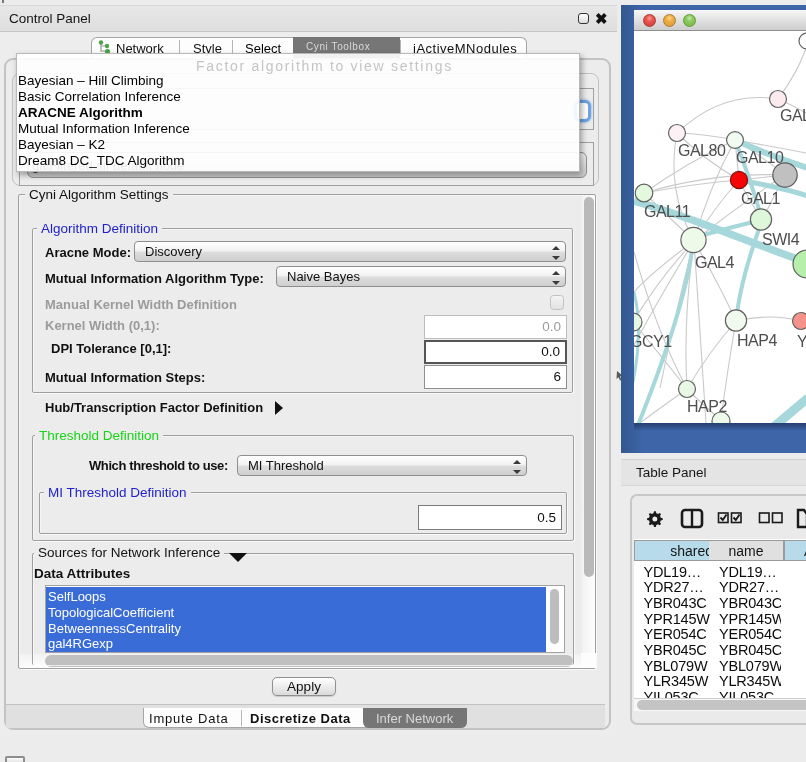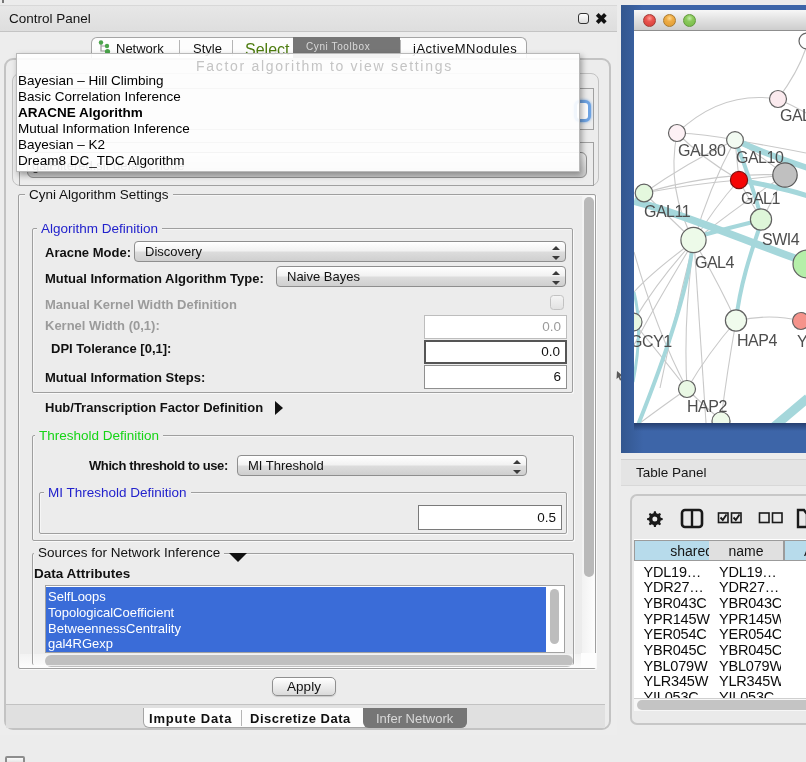--- a/index.html
+++ b/index.html
@@ -38,29 +38,29 @@
 <div class="abs" style="left:293px;top:37px;width:107px;height:21px;background:#767676;"></div>
 <div class="abs" style="left:400px;top:40px;width:1px;height:16px;background:#b5b5b5;"></div>
 <svg class="abs" style="left:98px;top:40px;" width="14" height="15" viewBox="0 0 14 15">
 <path d="M3 3 L3 11 L9 11 M3 6 L8 6" stroke="#9a9a9a" stroke-width="1.2" fill="none"></path>
 <circle cx="3" cy="2.5" r="2.2" fill="#4aa44a"></circle>
       <circle cx="9" cy="6" r="2.2" fill="#4aa44a"></circle>
       <circle cx="9.5" cy="11.5" r="2.6" fill="#4aa44a"></circle>
 </svg>
 <div class="abs" style="left:116px;top:41px;font-size:13px;color:#101010;">Network</div>
 <div class="abs" style="left:193px;top:41px;font-size:13px;color:#101010;">Style</div>
-<div class="abs" style="left:245px;top:41px;font-size:16px;color:#4d7c0f;">Select</div>
+<div class="abs" style="left:245px;top:41px;font-size:13px;color:#000000;">Select</div>
 <div class="abs" style="left:306px;top:41px;font-size:10px;letter-spacing:0.6px;color:#d9d9d9;">Cyni Toolbox</div>
 <div class="abs" style="left:413px;top:41px;font-size:13px;letter-spacing:0.5px;color:#101010;">jActiveMNodules</div>
 
 <div class="abs" style="left:6px;top:704px;width:599px;height:24px;background:#e0e0e0;border-top:1px solid #c2c2c2;"></div>
 <div class="abs" style="left:143px;top:708px;width:324px;height:20px;background:#fdfdfd;border:1px solid #a5a5a5;border-radius:0 0 6px 6px;border-top:none;"></div>
 <div class="abs" style="left:241px;top:710px;width:1px;height:16px;background:#b5b5b5;"></div>
 <div class="abs" style="left:363px;top:708px;width:104px;height:20px;background:#767676;border-radius:0 0 6px 6px;"></div>
-<div class="abs" style="left:149px;top:711px;font-size:13px;font-weight:bold;letter-spacing:0.8px;color:#101010;">Impute Data</div>
+<div class="abs" style="left:149px;top:711px;font-size:13px;font-weight:normal;letter-spacing:0.8px;color:#101010;">Impute Data</div>
 <div class="abs" style="left:250px;top:711px;font-size:13px;font-weight:bold;letter-spacing:0.5px;color:#101010;">Discretize Data</div>
 <div class="abs" style="left:376px;top:711px;font-size:13px;color:#d9d9d9;">Infer Network</div>
 <div class="abs" style="left:272px;top:677px;width:64px;height:19px;border:1px solid #8f8f8f;border-radius:5px;background:linear-gradient(180deg,#ffffff,#e9e9e9 60%,#dadada);box-shadow:0 1px 1px rgba(0,0,0,0.15);font-size:13.5px;color:#111;text-align:center;line-height:18px;">Apply</div>
 
 <div class="gbox" style="left:18px;top:194px;width:578px;height:475px;"></div>
 <div class="gtitle" style="left:25px;top:188px;color:#111;">Cyni Algorithm Settings</div>
 
 <div class="abs" style="left:582px;top:196px;width:13px;height:457px;background:linear-gradient(90deg,#f2f2f2,#fdfdfd);"></div>
 <div class="abs" style="left:584px;top:197px;width:10px;height:380px;background:#b9b9b9;border-radius:5px;"></div>
 

